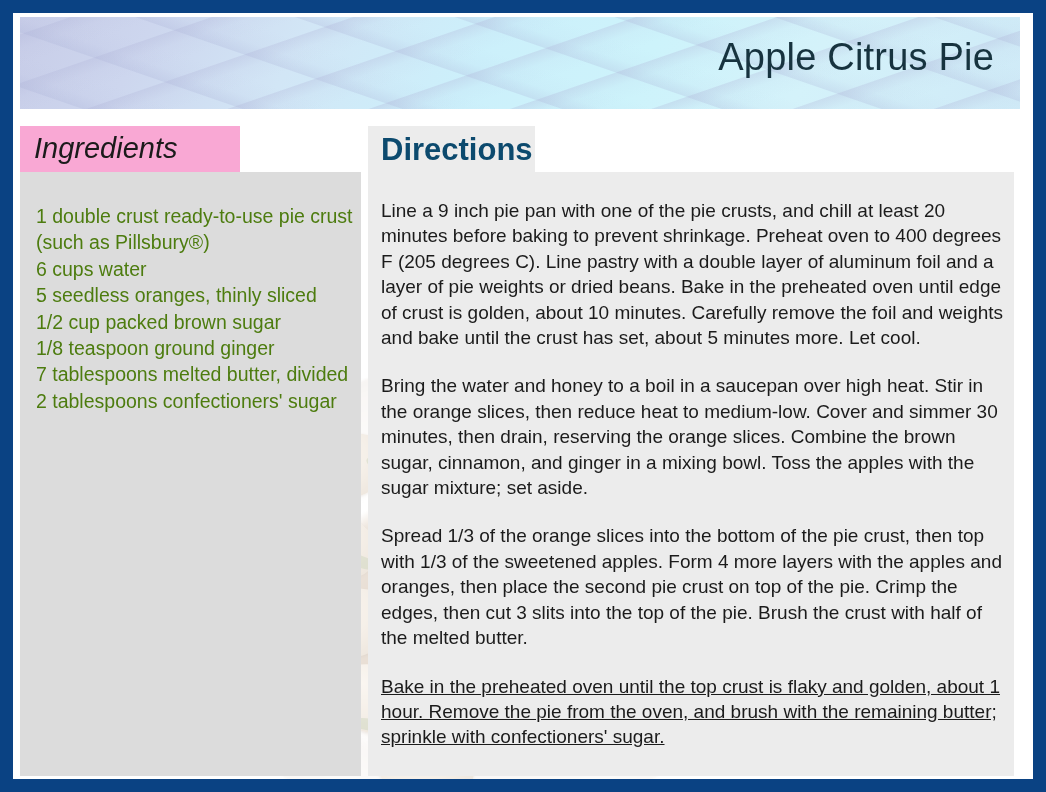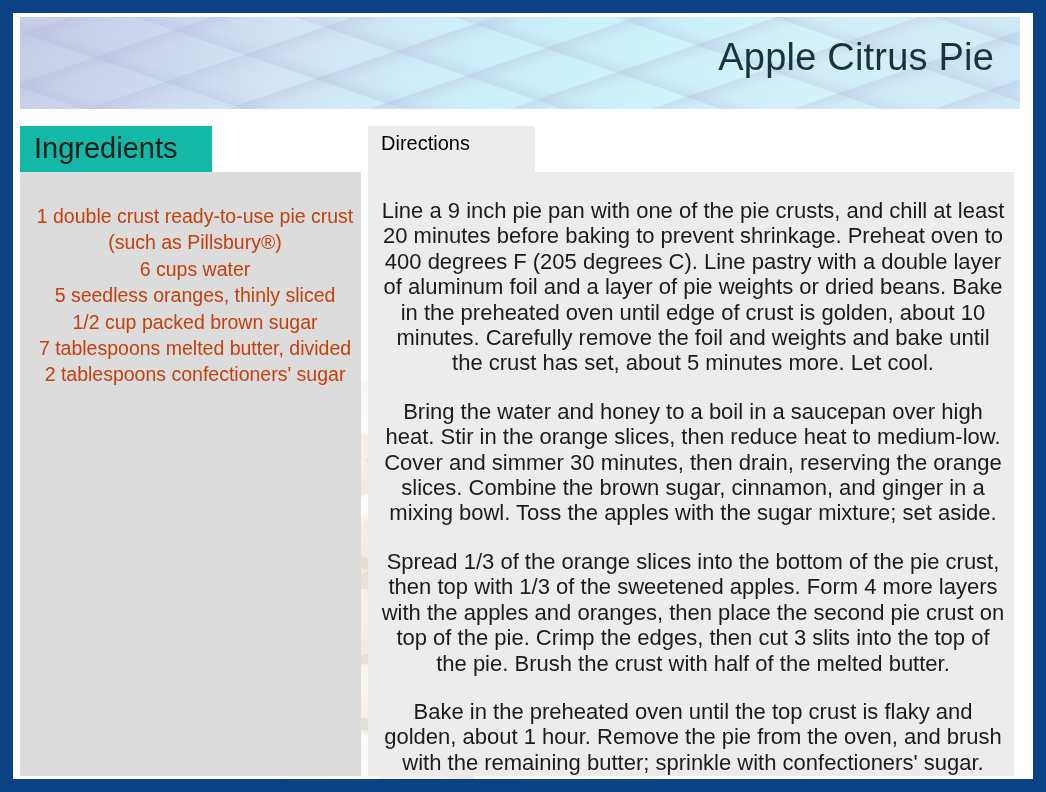--- a/index.html
+++ b/index.html
@@ -8,21 +8,20 @@
     font-family:"Liberation Sans", sans-serif;
     background:#0b4080;
   }
 
   
   .card {
     position:relative;
     width:1046px; height:792px;
     background:#0a4283;
     overflow:hidden;
-    text-align:center;
   }
   .inner {
     position:absolute;
     left:13px; top:13px;
     width:1020px; height:766px;
     background:#ffffff;
     overflow:hidden;
   }
 
   
@@ -103,72 +102,73 @@
     right:18px; bottom:12px;
     width:132px; height:128px;
     opacity:.40;
     pointer-events:none;
   }
 
   
   .ing-head-box {
     position:absolute;
     left:7px; top:113px;
-    width:192px; height:46px;
-    background:#14b8a6;
+    width:220px; height:46px;
+    background:#f9a8d4;
+    font-style:italic;
   }
   .ing-head-txt {
     position:absolute;
     left:14px; top:6px;
     font-size:29px; font-weight:400; color:#1b1b1b;
   }
   .ing-body {
     position:absolute;
     left:7px; top:159px;
     width:341px; height:604px;
     background:#dcdcdc;
   }
   .ing-list {
     position:absolute;
     left:16px; top:31px;
     width:318px;
     font-size:19.5px;
     line-height:26.4px;
-    color:#c2410c;
+    color:#4d7c0f;
   }
   .ing-list li { list-style:none; }
 
   
   .dir-head-box {
     position:absolute;
     left:355px; top:113px;
     width:167px; height:46px;
     background:#ececec;
   }
   .dir-head-txt {
     position:absolute;
     left:13px; top:6px;
-    font-size:20px; font-weight:400; color:#000000;
+    font-size:31px; font-weight:700; color:#0c4a6e;
   }
   .dir-body {
     position:absolute;
     left:355px; top:159px;
     width:646px; height:604px;
     background:#ececec;
   }
   .dir-inner {
     position:absolute;
     left:13px; top:26px;
     width:624px;
-    font-size:22px;
+    font-size:19px;
     line-height:25.4px;
     color:#1b1b1b;
   }
   .dir-inner p { margin-bottom:23px; }
-  .dir-inner p:last-child { margin-bottom:8px; }
+  .dir-inner p:last-child { margin-bottom:8px;text-decoration:underline; }
 
   .stack { position:relative; z-index:3; }
 </style>
 </head>
 <body>
 
 <div class="card">
   <div class="inner">
 
     <div class="banner">
@@ -233,20 +233,21 @@
     <div class="stack">
       <div class="ing-head-box">
         <div class="ing-head-txt">Ingredients</div>
       </div>
       <div class="ing-body">
         <ul class="ing-list" id="ing-list">
             <li>1 double crust ready-to-use pie crust (such as Pillsbury®)</li>
             <li>6 cups water</li>
             <li>5 seedless oranges, thinly sliced</li>
             <li>1/2 cup packed brown sugar</li>
+            <li>1/8 teaspoon ground ginger</li>
             <li>7 tablespoons melted butter, divided</li>
             <li>2 tablespoons confectioners' sugar</li>
           </ul>
       </div>
     </div>
 
     <div class="stack">
       <div class="dir-head-box">
         <div class="dir-head-txt">Directions</div>
       </div>

